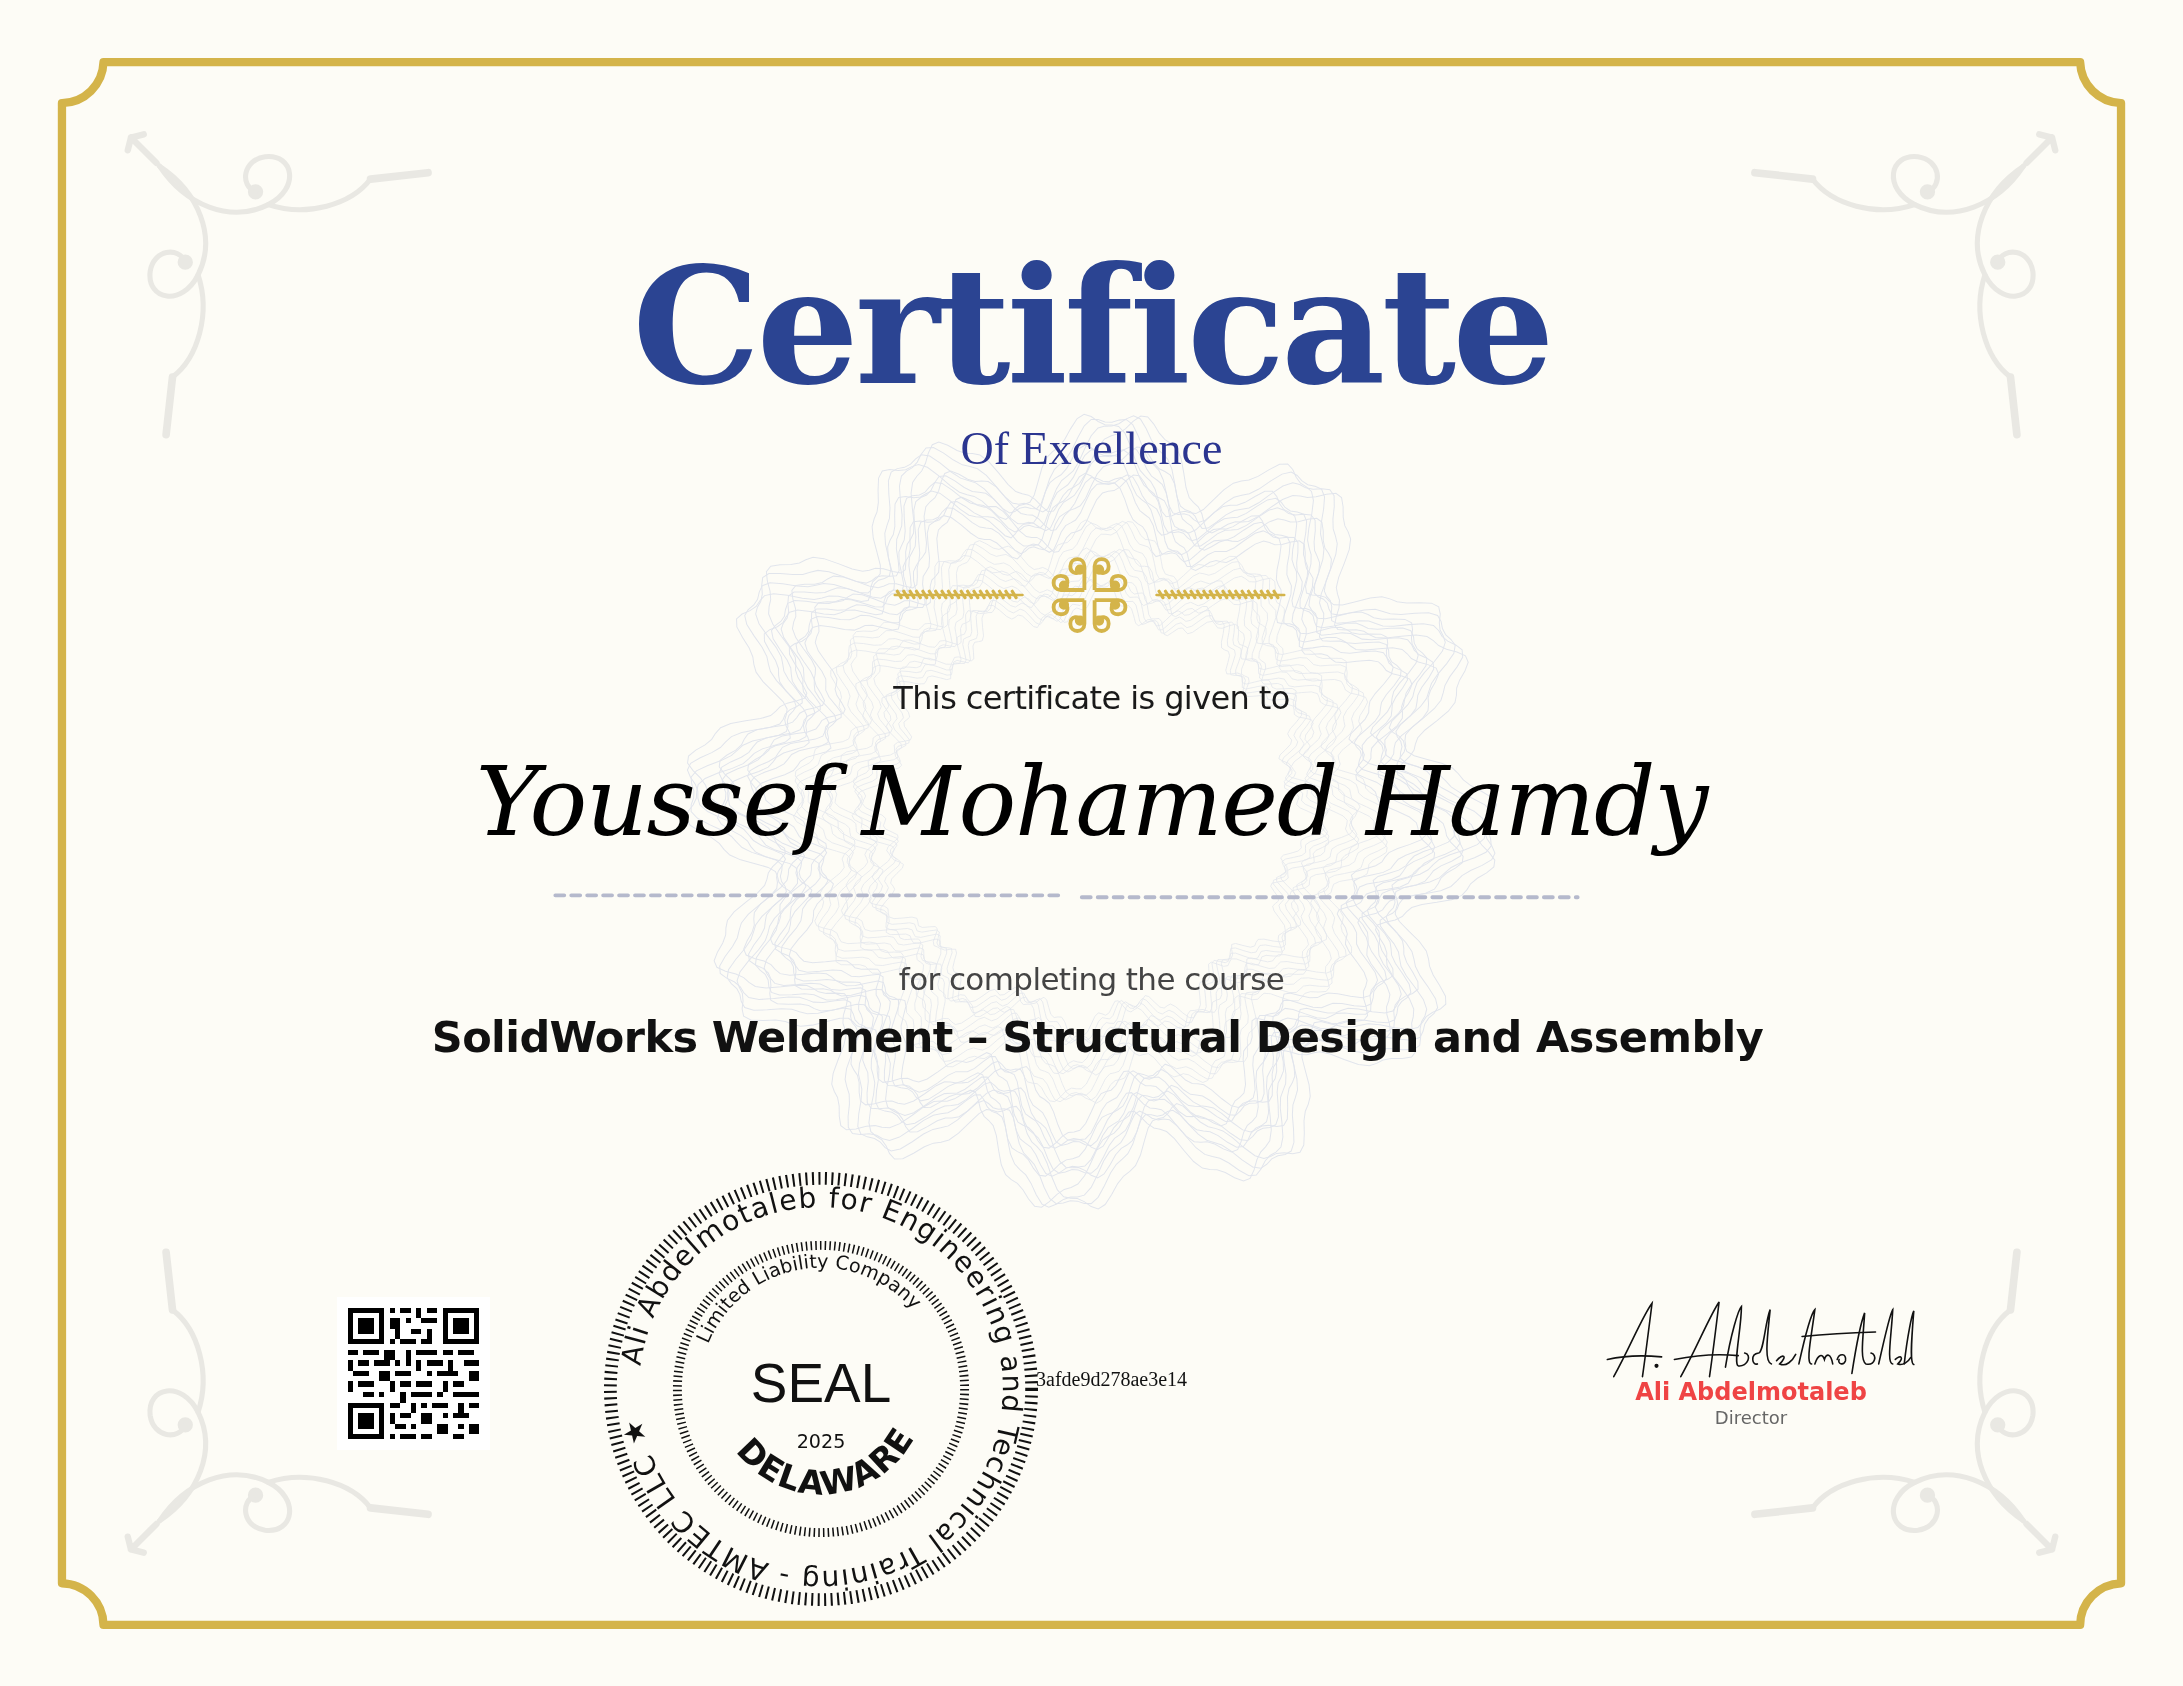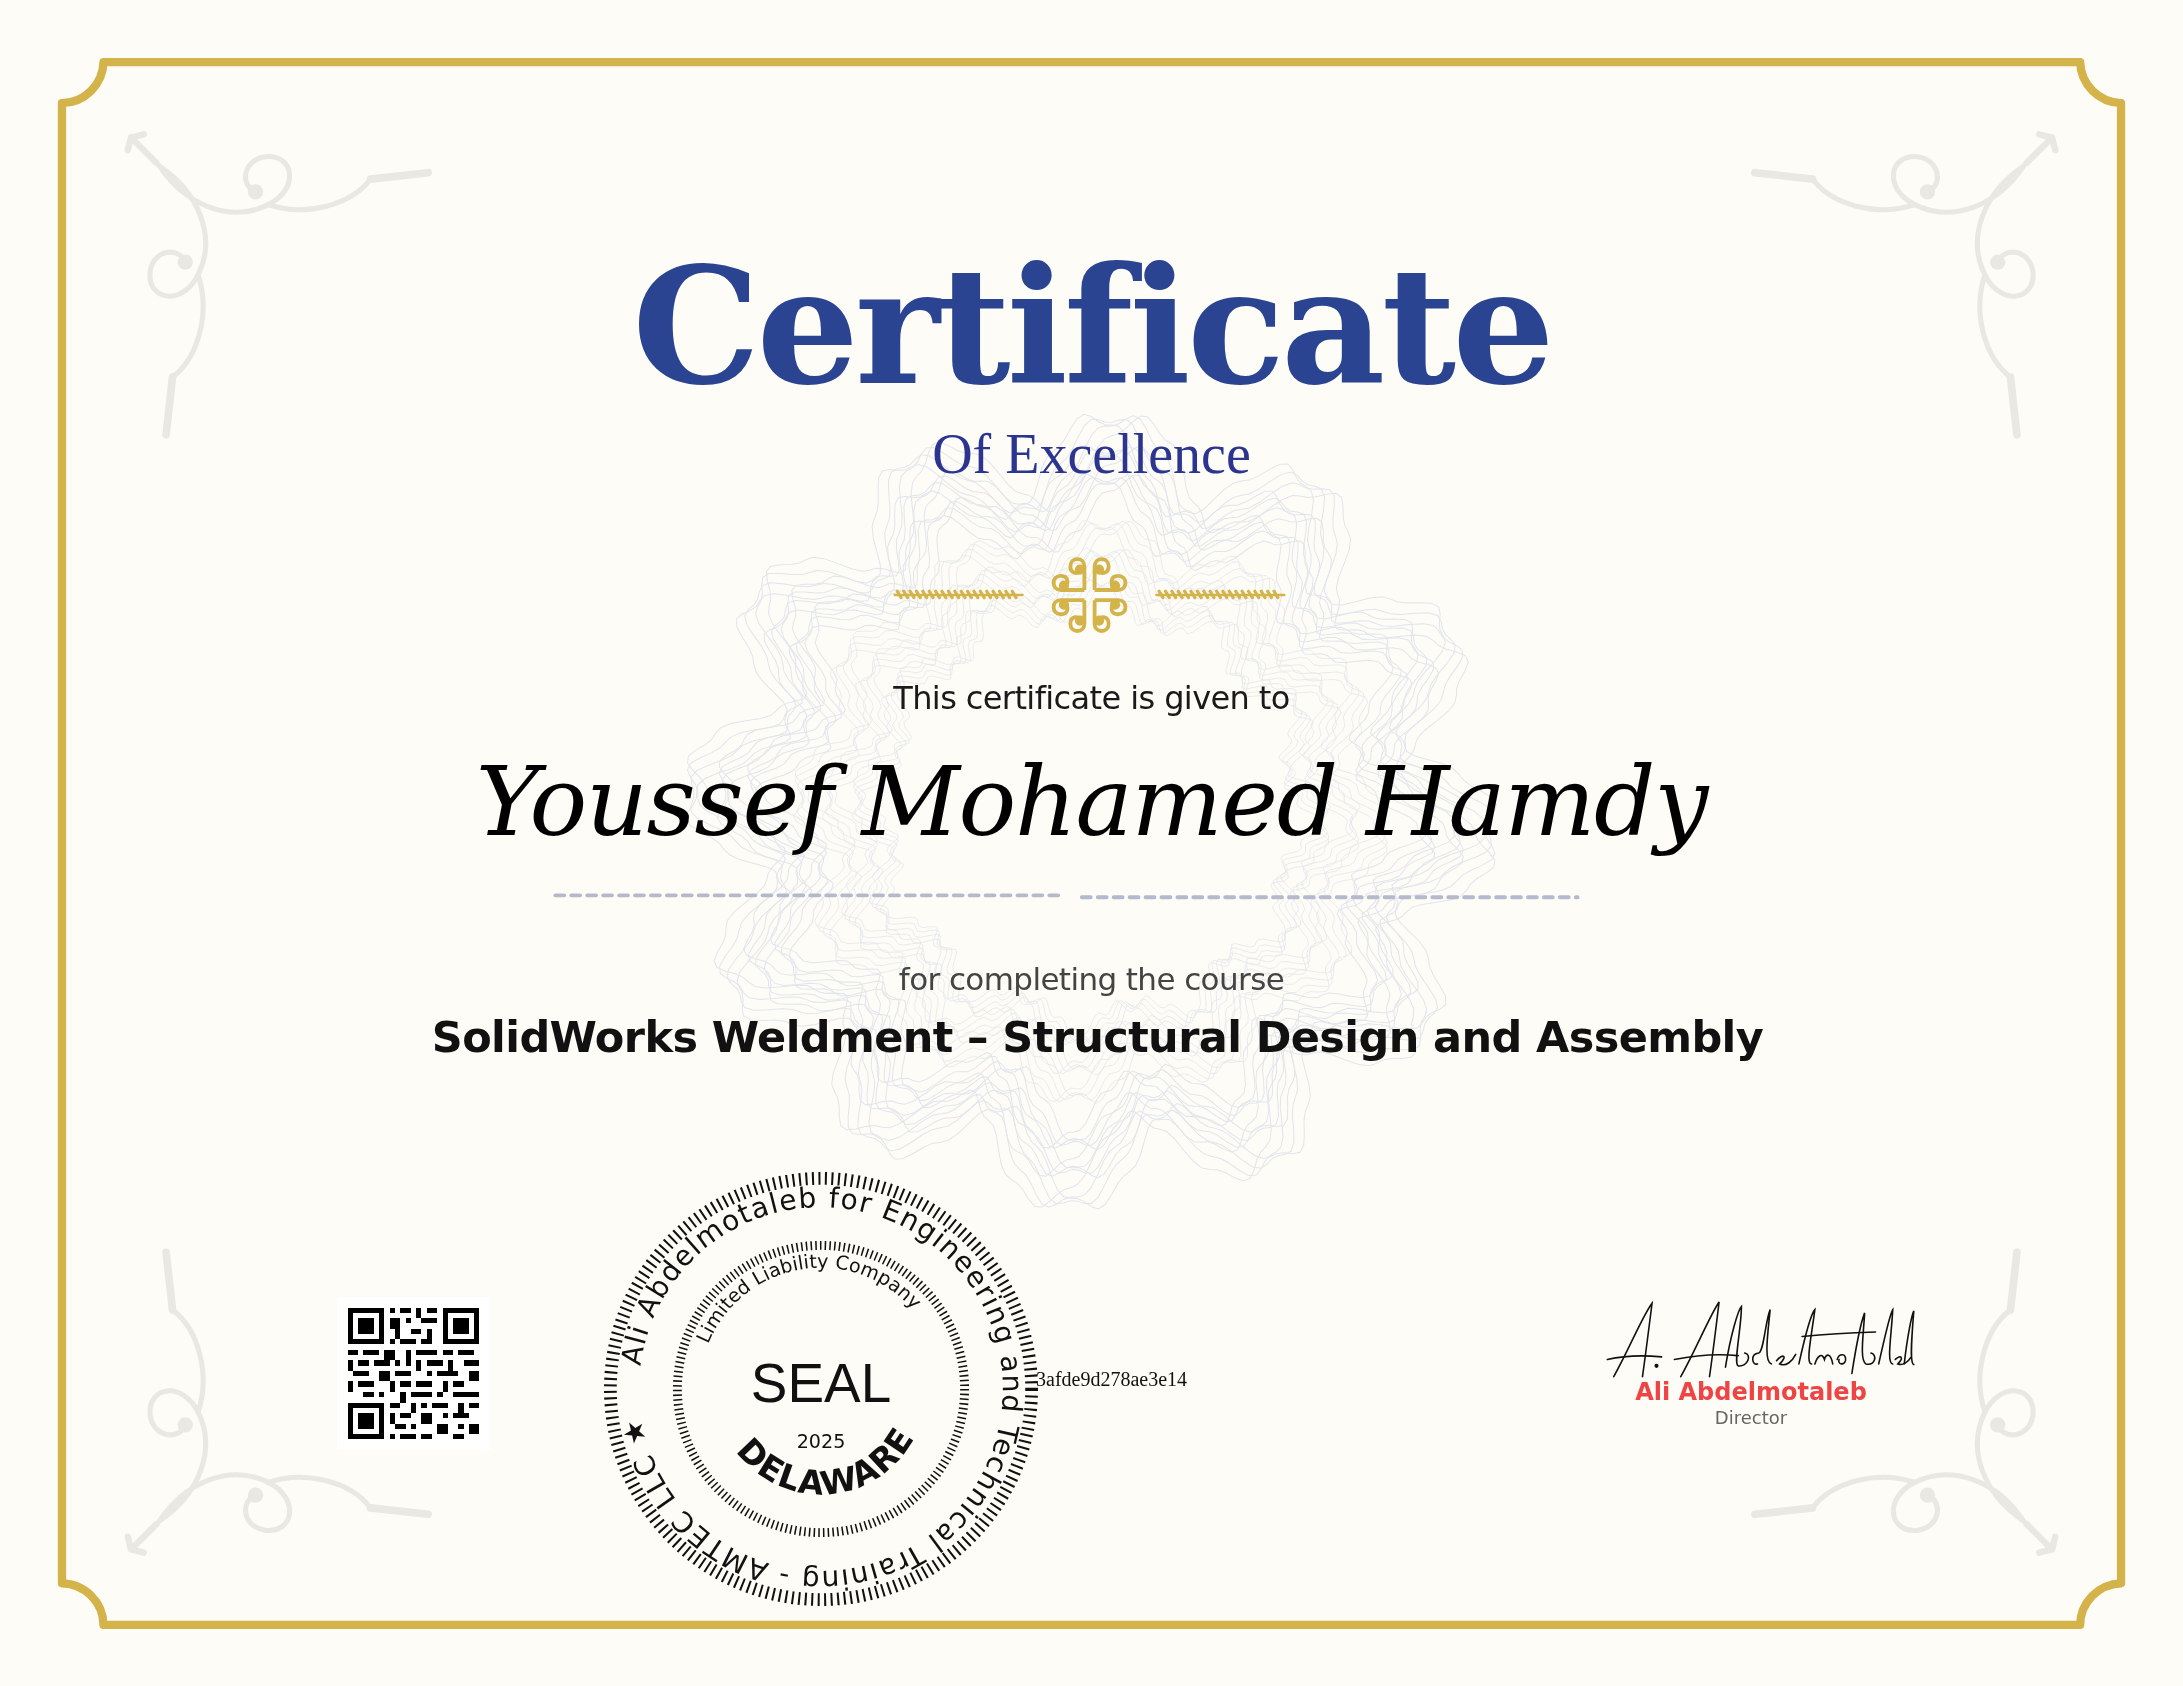--- a/index.html
+++ b/index.html
@@ -12,21 +12,21 @@
   .abs { position: absolute; }
   .layer { position: absolute; left: 0; top: 0; width: 2183px; height: 1687px; }
   .center-text { position: absolute; left: 0; width: 2183px; text-align: center; white-space: nowrap; }
 
   .title {
     top: 246px; font-family: "DejaVu Serif", serif; font-weight: bold;
     font-size: 161px; letter-spacing: -3.8px; line-height: 1;
   }
   .subtitle {
     top: 426px; font-family: "Liberation Serif", serif;
-    font-size: 56px; line-height: 1;
+    font-size: 46px; line-height: 1;
   }
   .given {
     top: 682px; font-family: "DejaVu Sans", sans-serif;
     font-size: 32px; line-height: 1; letter-spacing: -0.6px;
   }
   .recipient {
     top: 754px; font-family: "DejaVu Serif", serif; font-style: italic;
     font-size: 96px; line-height: 1; letter-spacing: -1.3px;
   }
   .for-course {

